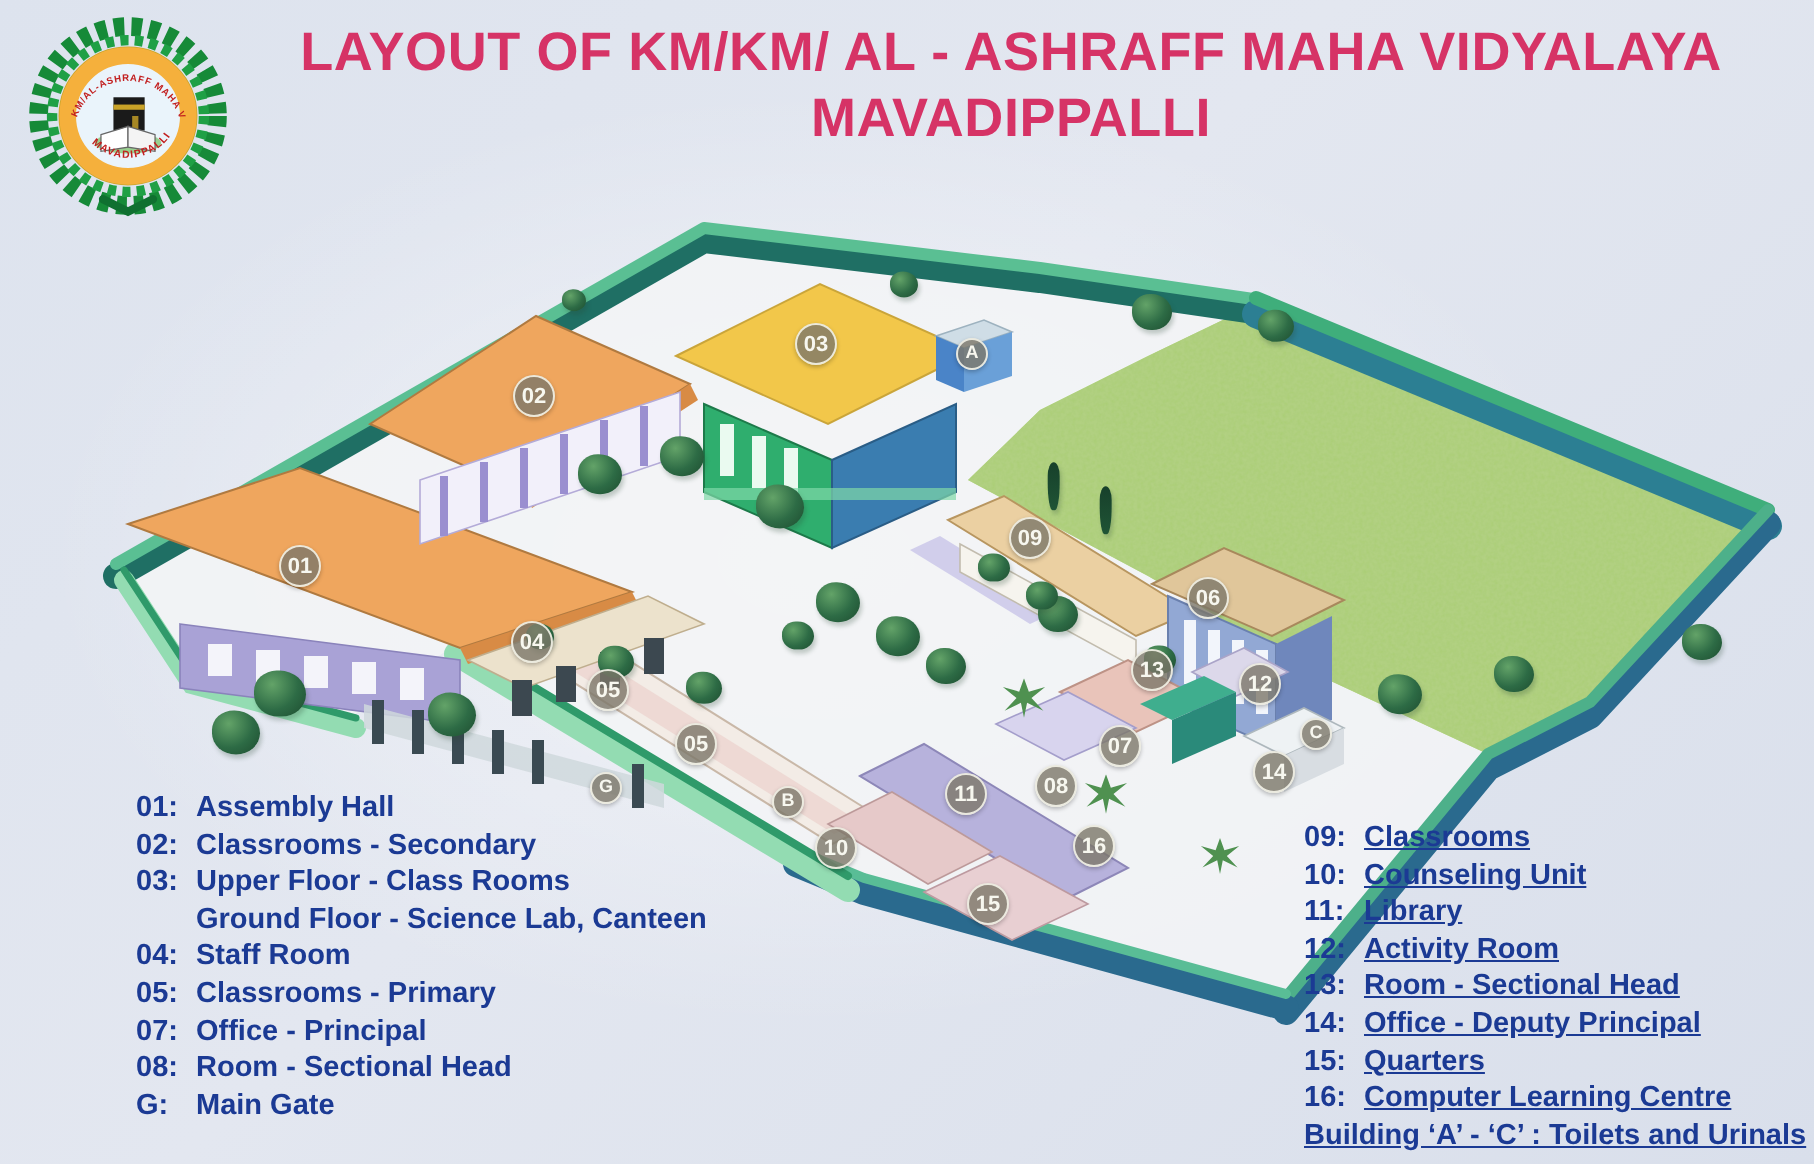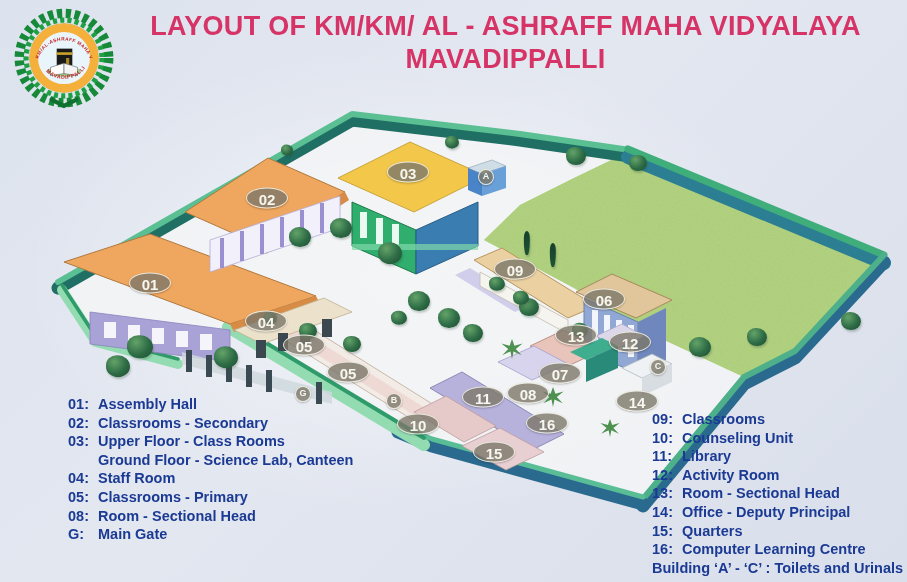--- a/index.html
+++ b/index.html
@@ -15,32 +15,32 @@
   .trees-layer,.markers-layer{position:absolute;left:0;top:0;width:100%;height:100%;z-index:2;pointer-events:none;}
   .markers-layer{z-index:3;}
   .tree{position:absolute;transform:translate(-50%,-50%);
     background:radial-gradient(circle at 35% 30%,#63a368 0%,#2d6b45 55%,#1d4c2f 100%);
     border-radius:46% 54% 50% 50%;box-shadow:1px 2px 2px rgba(40,70,50,.25);}
   .tree.t-tall{border-radius:50% 50% 40% 40%/30% 30% 60% 60%;
     background:linear-gradient(#17402b,#1f5435);}
   .tree.t-palm{border-radius:0;box-shadow:none;background:#4f9150;
     clip-path:polygon(50% 0,61% 34%,98% 22%,67% 50%,94% 82%,57% 62%,50% 100%,43% 62%,6% 82%,33% 50%,2% 22%,39% 34%);}
   .marker{position:absolute;transform:translate(-50%,-50%);
-    width:42px;height:21px;border-radius:50%;
+    width:21px;height:21px;border-radius:50%;
     background:rgba(124,119,105,.8);border:1.5px solid rgba(250,250,240,.85);
-    color:#f7f7ef;font-size:15px;font-weight:bold;line-height:21px;text-align:center;
+    color:#f7f7ef;font-size:11px;font-weight:bold;line-height:21px;text-align:center;
     box-shadow:0 1px 2px rgba(0,0,0,.25);box-sizing:border-box;}
   .marker.letter{width:16px;height:16px;line-height:13px;font-size:9px;}
   .logo{position:absolute;left:12px;top:5px;width:104px;height:106px;z-index:4;}
   .title{position:absolute;left:112px;right:8px;top:10px;z-index:4;
     text-align:center;color:#d63366;font-weight:bold;font-size:27px;line-height:33px;
     letter-spacing:.3px;}
   .legend{position:absolute;z-index:4;color:#1b3a94;font-weight:bold;font-size:14.5px;line-height:18.6px;}
   .legend-left{left:68px;top:395px;}
-  .legend-right{left:652px;top:410px;}
+  .legend-right{left:652px;top:410px;text-decoration:underline;}
   .legend-line{white-space:nowrap;}
   .legend-line .lnum{display:inline-block;min-width:30px;}
   .legend-line.indent{padding-left:30px;}
 </style>
 </head>
 <body>
 
 <div class="stage">
 
   <svg class="map-svg" width="907" height="582" viewBox="0 0 907 582">
@@ -212,21 +212,21 @@
       <div class="marker" title="Classrooms - Primary" style="left: 304px; top: 345px;">05</div>
       <div class="marker" title="Classrooms - Primary" style="left: 348px; top: 372px;">05</div>
       <div class="marker" title="Classrooms - Primary" style="left: 604px; top: 299px;">06</div>
       <div class="marker" title="Office - Principal" style="left: 560px; top: 353px; margin-top: 20px;">07</div>
       <div class="marker" title="Room - Sectional Head" style="left: 528px; top: 373px; margin-top: 20px;">08</div>
       <div class="marker" title="Classrooms" style="left: 515px; top: 269px;">09</div>
       <div class="marker" title="Counseling Unit" style="left: 418px; top: 424px;">10</div>
       <div class="marker" title="Library" style="left: 483px; top: 397px;">11</div>
       <div class="marker" title="Activity Room" style="left: 610px; top: 342px; margin-left: 20px;">12</div>
       <div class="marker" title="Room - Sectional Head" style="left: 576px; top: 287px; margin-top: 48px;">13</div>
-      <div class="marker" title="Office - Deputy Principal" style="left: 637px; top: 401px;">14</div>
+      <div class="marker" title="Office - Deputy Principal" style="left: 637px; top: 386px;">14</div>
       <div class="marker" title="Quarters" style="left: 494px; top: 452px;">15</div>
       <div class="marker" title="Computer Learning Centre" style="left: 547px; top: 423px;">16</div>
       <div class="marker letter" title="Toilets and Urinals" style="left: 486px; top: 177px;">A</div>
       <div class="marker letter" title="Toilets and Urinals" style="left: 394px; top: 401px;">B</div>
       <div class="marker letter" title="Toilets and Urinals" style="left: 658px; top: 367px;">C</div>
       <div class="marker letter" title="Main Gate" style="left: 303px; top: 394px;">G</div>
     </div>
 
   <div class="logo">
     <svg width="104" height="106" viewBox="0 0 100 100">
@@ -263,20 +263,21 @@
     <div>MAVADIPPALLI</div>
   </div>
 
   <div class="legend legend-left">
       <div class="legend-line"><span class="lnum">01:</span>Assembly Hall</div>
       <div class="legend-line"><span class="lnum">02:</span>Classrooms - Secondary</div>
       <div class="legend-line"><span class="lnum">03:</span>Upper Floor - Class Rooms</div>
       <div class="legend-line indent">Ground Floor - Science Lab, Canteen</div>
       <div class="legend-line"><span class="lnum">04:</span>Staff Room</div>
       <div class="legend-line"><span class="lnum">05:</span>Classrooms - Primary</div>
+      <div class="legend-line"><span class="lnum">07:</span>Office - Principal</div>
       <div class="legend-line"><span class="lnum">08:</span>Room - Sectional Head</div>
       <div class="legend-line"><span class="lnum">G:</span>Main Gate</div>
     </div>
   <div class="legend legend-right">
       <div class="legend-line"><span class="lnum">09:</span>Classrooms</div>
       <div class="legend-line"><span class="lnum">10:</span>Counseling Unit</div>
       <div class="legend-line"><span class="lnum">11:</span>Library</div>
       <div class="legend-line"><span class="lnum">12:</span>Activity Room</div>
       <div class="legend-line"><span class="lnum">13:</span>Room - Sectional Head</div>
       <div class="legend-line"><span class="lnum">14:</span>Office - Deputy Principal</div>

